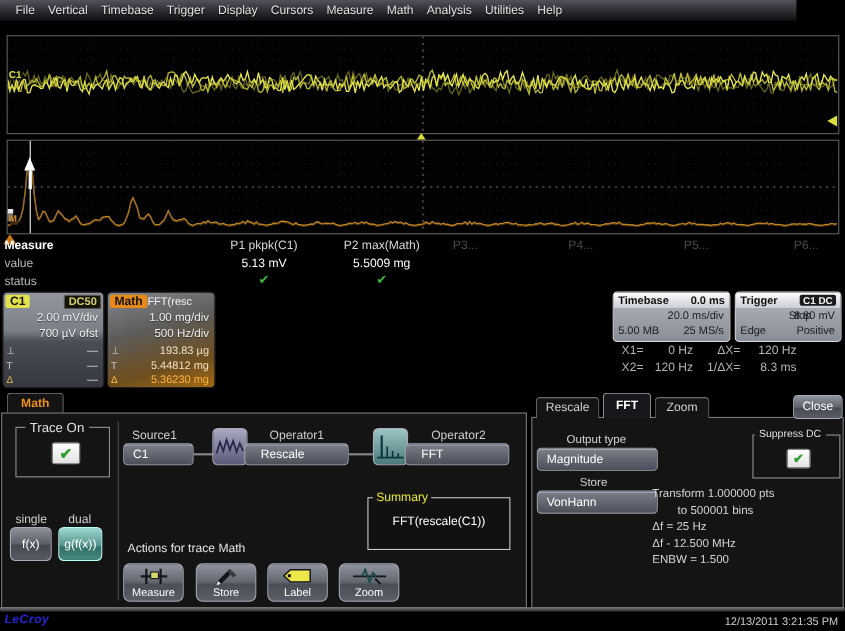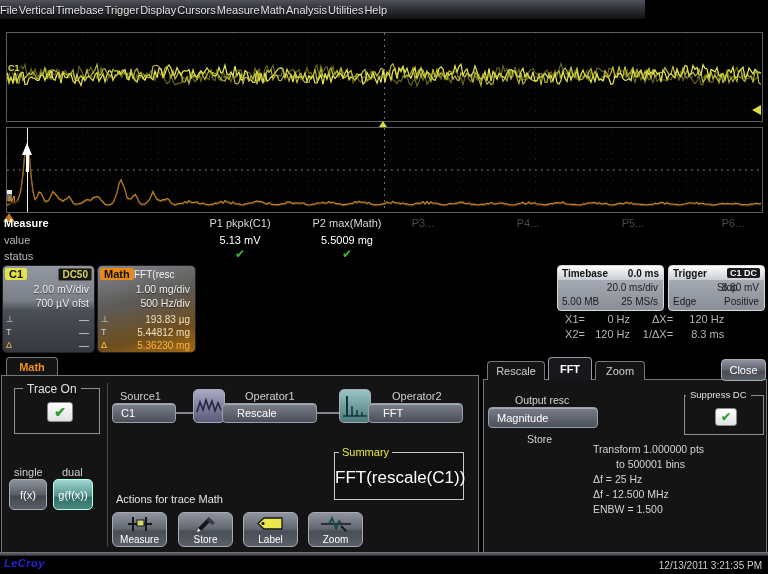--- a/index.html
+++ b/index.html
@@ -2,23 +2,23 @@
 <html><head>
 <meta charset="utf-8">
 <style>
   html,body{margin:0;padding:0;background:#000;}
   #screen{position:relative;width:768px;height:574px;background:#000;overflow:hidden;
           font-family:"Liberation Sans",sans-serif;-webkit-font-smoothing:antialiased;}
   .abs{position:absolute;}
   .nw{white-space:nowrap;}
 
   
-  #menubar{position:absolute;left:0;top:0;width:645px;height:20px;
+  #menubar{position:absolute;left:0;top:0;width:724px;height:20px;
            background:linear-gradient(#52525c,#2a2a30 55%,#101014);
-           display:flex;align-items:center;gap:1px;padding-left:0;box-sizing:border-box;
+           display:flex;align-items:center;gap:12px;padding-left:14px;box-sizing:border-box;
            border-bottom:1px solid #000;}
   .mi{font-size:11px;color:#e4e4e4;text-shadow:0 1px 1px #000;}
 
   
   .grid{position:absolute;left:6px;width:757px;background:#020202;border:1px solid #5e5e5e;box-sizing:border-box;}
   .grid svg{position:absolute;left:0;top:0;}
 
   .tracelabel{position:absolute;font-size:9px;font-weight:bold;background:rgba(0,0,0,.55);padding:0 1px;}
 
   
@@ -79,21 +79,21 @@
   .smallbtn.teal{background:linear-gradient(#9fd8d2 0%,#55948c 55%,#2f6f68 60%,#4a8a82 100%);border-color:#bfe;}
 
   .abtn{position:absolute;width:55px;height:35px;border:1px solid #a8aab4;border-radius:6px;box-sizing:border-box;
         background:linear-gradient(#9094a0 0%,#63676f 48%,#4a4e56 56%,#5a5e66 100%);
         color:#fff;font-size:10px;text-align:center;}
   .abtn .alabel{position:absolute;left:0;right:0;bottom:1px;}
   .abtn svg{position:absolute;left:50%;top:2px;transform:translateX(-50%);}
 
   .summary{position:absolute;border:1px solid #c8c8cc;background:#101010;box-sizing:border-box;}
   .sumlabel{position:absolute;top:-7px;left:4px;background:#141414;padding:0 3px;font-size:11px;color:#e8e838;}
-  .sumval{position:absolute;left:0;right:0;top:15px;text-align:center;font-size:17px;color:#fff;}
+  .sumval{position:absolute;left:0;right:0;top:15px;text-align:center;font-size:11px;color:#fff;}
 
   .closebtn{position:absolute;width:45px;height:22px;border:1px solid #a8aab4;border-radius:4px;box-sizing:border-box;
         background:linear-gradient(#9094a0 0%,#5e626a 50%,#484c54 56%,#585c64 100%);
         color:#fff;font-size:11px;display:flex;align-items:center;justify-content:center;}
 
   .paneltext{position:absolute;font-size:10.5px;color:#d4d4d4;white-space:nowrap;}
 
   
   .tri-up{width:0;height:0;border-left:6px solid transparent;border-right:6px solid transparent;}
   .tri-left{width:0;height:0;border-top:5px solid transparent;border-bottom:5px solid transparent;}
@@ -342,29 +342,30 @@
     </svg>
     <div class="alabel">Zoom</div>
   </div>
 
   <div class="dlg" style="left:483px;top:379px;width:284px;height:174px;"></div>
   <div class="dtab" style="left:487px;top:361px;width:58px;height:19px;">Rescale</div>
   <div class="dtab active" style="left:548px;top:357px;width:44px;height:23px;">FFT</div>
   <div class="dtab" style="left:595px;top:361px;width:50px;height:19px;">Zoom</div>
   <div class="closebtn" style="left:721px;top:359px;">Close</div>
 
-  <div class="paneltext" style="left:515px;top:394px;">Output resc</div>
+  <div class="paneltext" style="left:515px;top:394px;">Output type</div>
   <div class="combo" style="left:488px;top:407px;width:110px;height:21px;">Magnitude</div>
 
   <div class="group" style="left:684px;top:395px;width:80px;height:40px;">
     <span class="glabel" style="left:1px;font-size:9.5px;">Suppress DC</span>
     <div class="chk" style="left:30px;top:12px;width:20px;height:16px;font-size:12px;">✔</div>
   </div>
 
   <div class="paneltext" style="left:527px;top:433px;">Store</div>
+  <div class="combo" style="left:488px;top:446px;width:110px;height:21px;">VonHann</div>
 
   <div class="paneltext" style="left:593px;top:443px;">Transform 1.000000 pts</div>
   <div class="paneltext" style="left:616px;top:458px;">to 500001 bins</div>
   <div class="paneltext" style="left:593px;top:473px;">Δf = 25 Hz</div>
   <div class="paneltext" style="left:593px;top:488px;">Δf - 12.500 MHz</div>
   <div class="paneltext" style="left:593px;top:503px;">ENBW = 1.500</div>
 
   <div id="footerbar"></div>
   <div id="logo" style="color: rgb(36, 36, 216);">LeCroy</div>
   <div id="timestamp">12/13/2011 3:21:35 PM</div>

